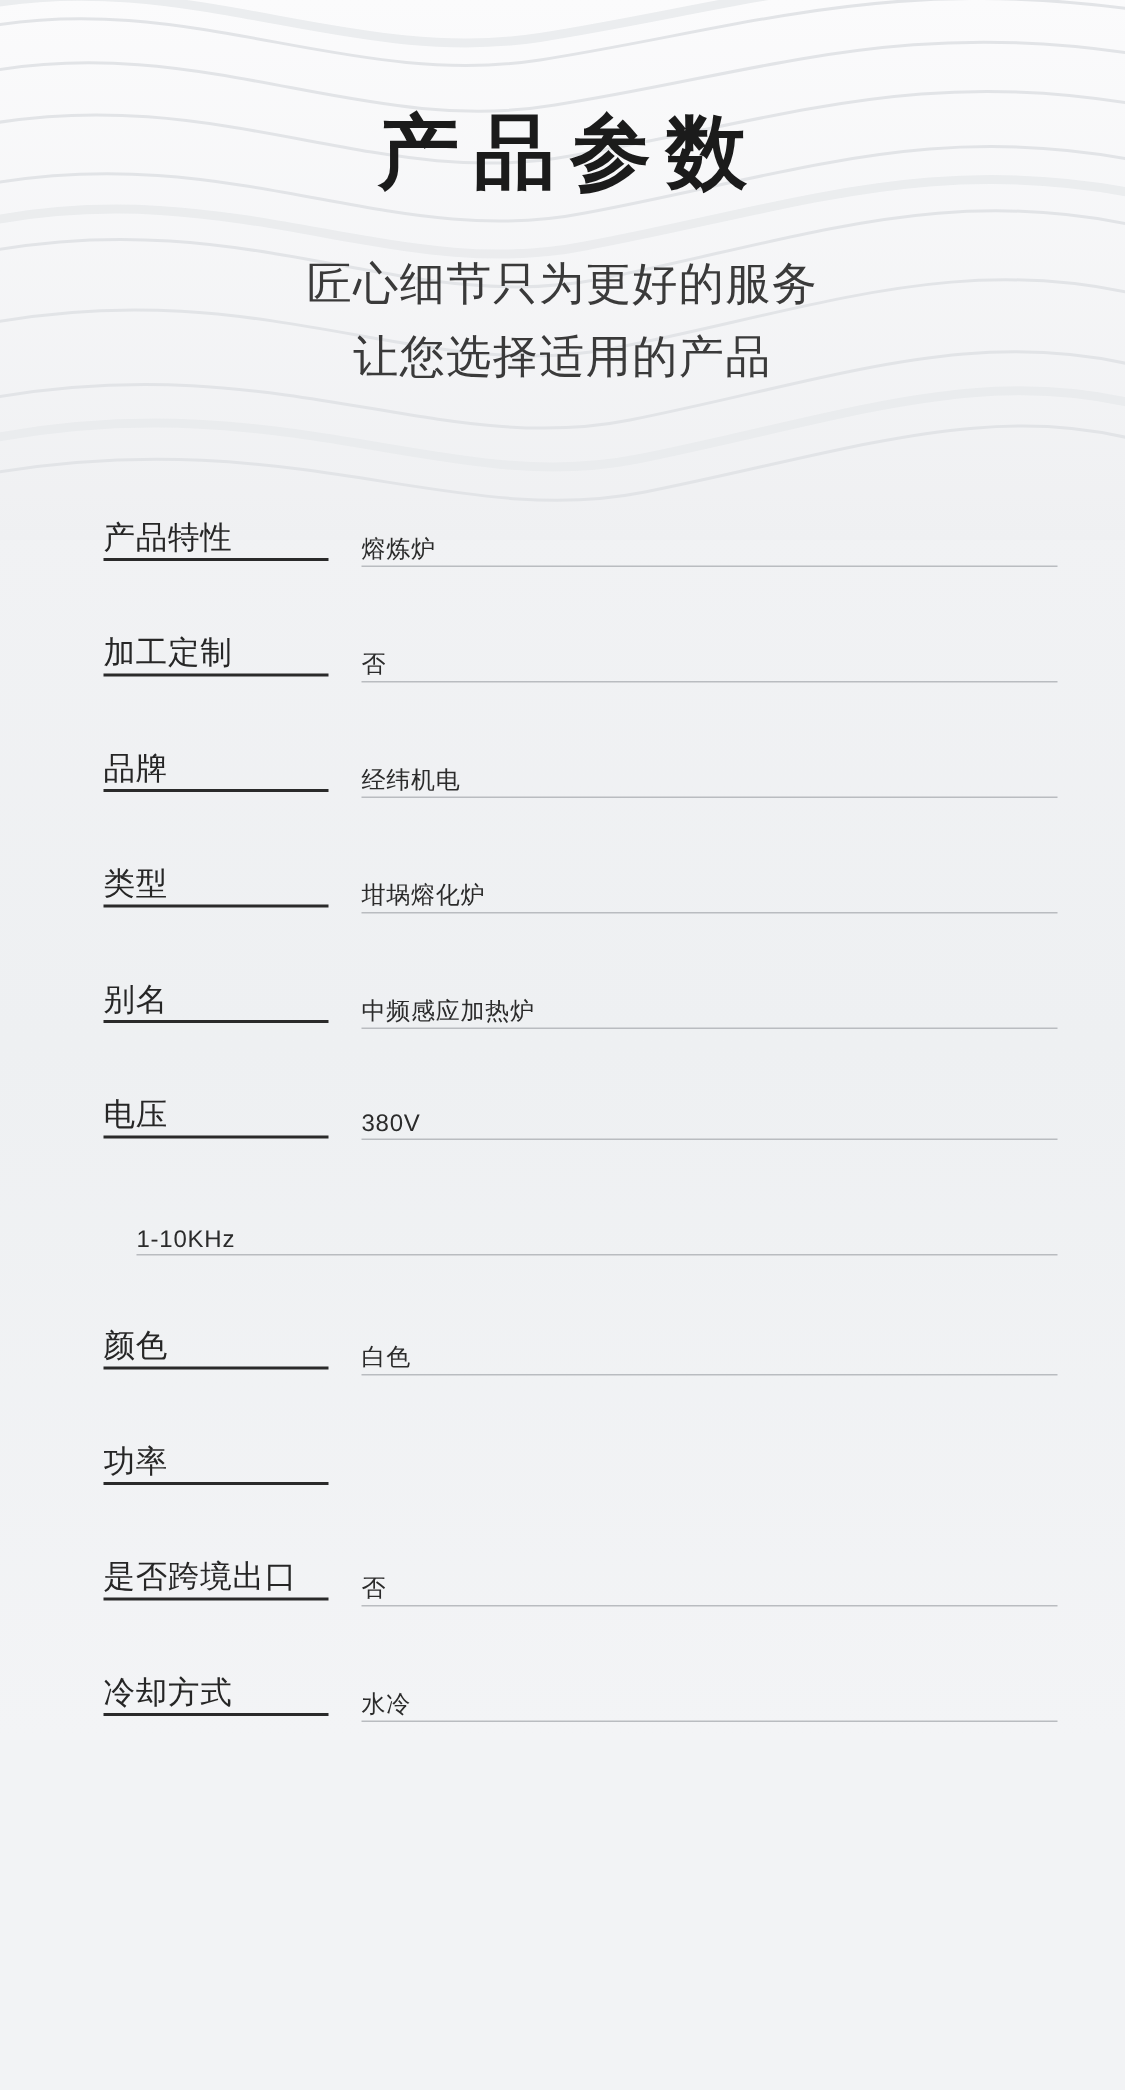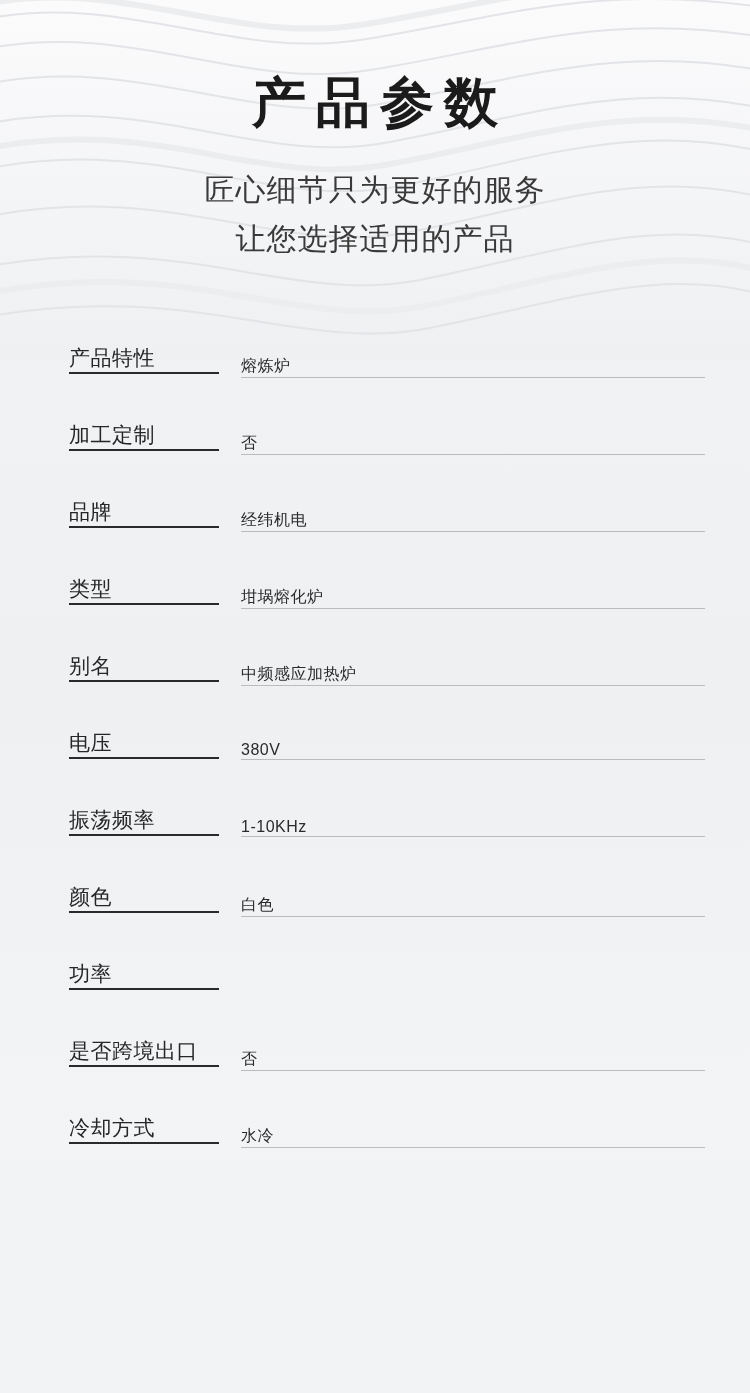--- a/index.html
+++ b/index.html
@@ -164,21 +164,20 @@
       <div class="spec-label">别名</div>
       <div class="spec-value"> 中频感应加热炉</div>
     </div>
 
     <div class="spec-row">
       <div class="spec-label">电压</div>
       <div class="spec-value">380V</div>
     </div>
 
     <div class="spec-row">
-      <div class="spec-label">振荡频率</div>
       <div class="spec-value">1-10KHz</div>
     </div>
 
     <div class="spec-row">
       <div class="spec-label">颜色</div>
       <div class="spec-value">白色</div>
     </div>
 
     <div class="spec-row">
       <div class="spec-label">功率</div>

